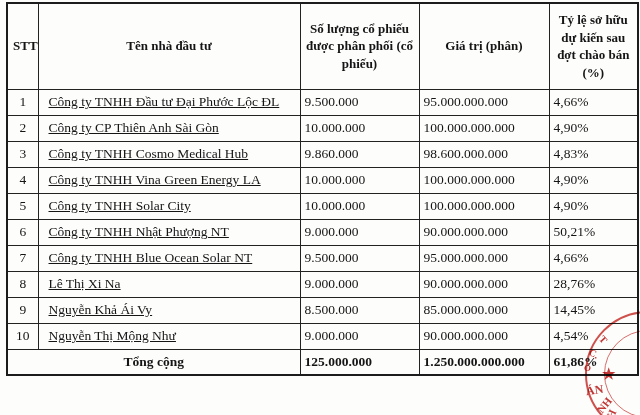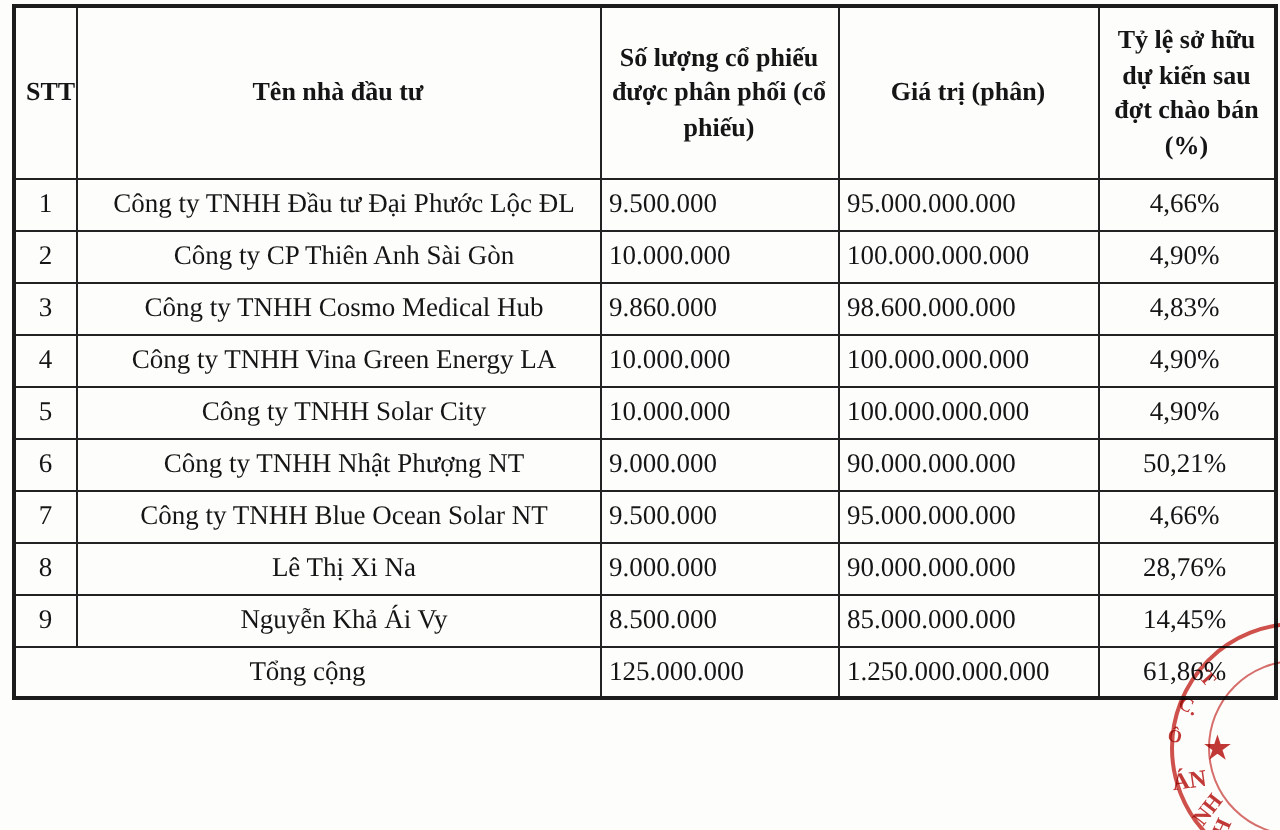--- a/index.html
+++ b/index.html
@@ -23,25 +23,25 @@
   #invtable th, #invtable td {
     border:1.5px solid #222; vertical-align:middle;
     overflow:hidden;
   }
   #invtable thead th {
     height:86px; font-size:13px; font-weight:bold;
     text-align:center; padding:4px 5px; line-height:1.35;
   }
   #invtable tbody td { height:26px; font-size:13.5px; padding:2px 4px; }
   td.stt  { text-align:center; }
-  td.name { text-align:center; padding-left:10px !important; }
+  td.name { text-align:left; padding-left:10px !important;text-decoration:underline; }
   td.num  { padding-right:9px !important; }
   td.val  { text-align:left; padding-right:13px !important; }
-  td.pct  { text-align:center; padding-right:6px !important; }
-  tr.total-row td { font-weight:normal; height:28px; }
+  td.pct  { text-align:left; padding-right:6px !important; }
+  tr.total-row td { font-weight:bold; height:28px; }
   tr.total-row td.label { text-align:center; }
 
   
   .stamp { position:absolute; pointer-events:none; mix-blend-mode:multiply; }
   .stamp-outer {
     left:585px; top:311px; width:126px; height:126px;
     border:2.5px solid rgba(200,50,45,.85); border-radius:50%;
   }
   .stamp-inner {
     left:604px; top:330px; width:88px; height:88px;
@@ -139,20 +139,27 @@
         <td class="val">90.000.000.000</td>
         <td class="pct">28,76%</td>
       </tr>
       <tr>
         <td class="stt">9</td>
         <td class="name">Nguyễn Khả Ái Vy</td>
         <td class="num">8.500.000</td>
         <td class="val">85.000.000.000</td>
         <td class="pct">14,45%</td>
       </tr>
+      <tr>
+        <td class="stt">10</td>
+        <td class="name">Nguyễn Thị Mộng Như</td>
+        <td class="num">9.000.000</td>
+        <td class="val">90.000.000.000</td>
+        <td class="pct">4,54%</td>
+      </tr>
       <tr class="total-row">
         <td class="label" colspan="2">Tổng cộng</td>
         <td class="num">125.000.000</td>
         <td class="val">1.250.000.000.000</td>
         <td class="pct">61,86%</td>
       </tr>
     </tbody>
   </table>
 
   <div class="stamp stamp-outer"></div>

